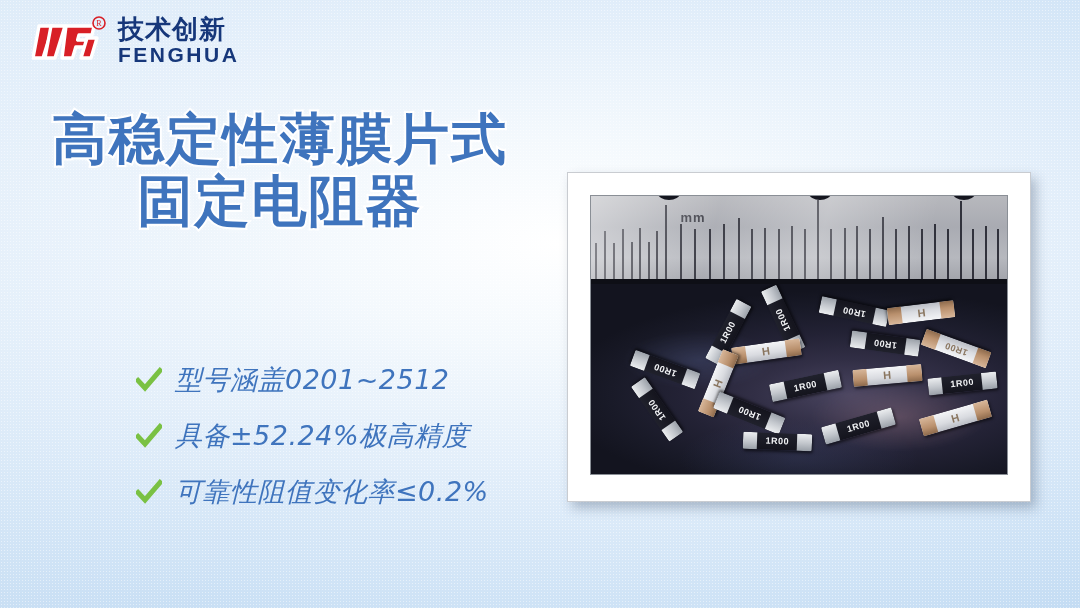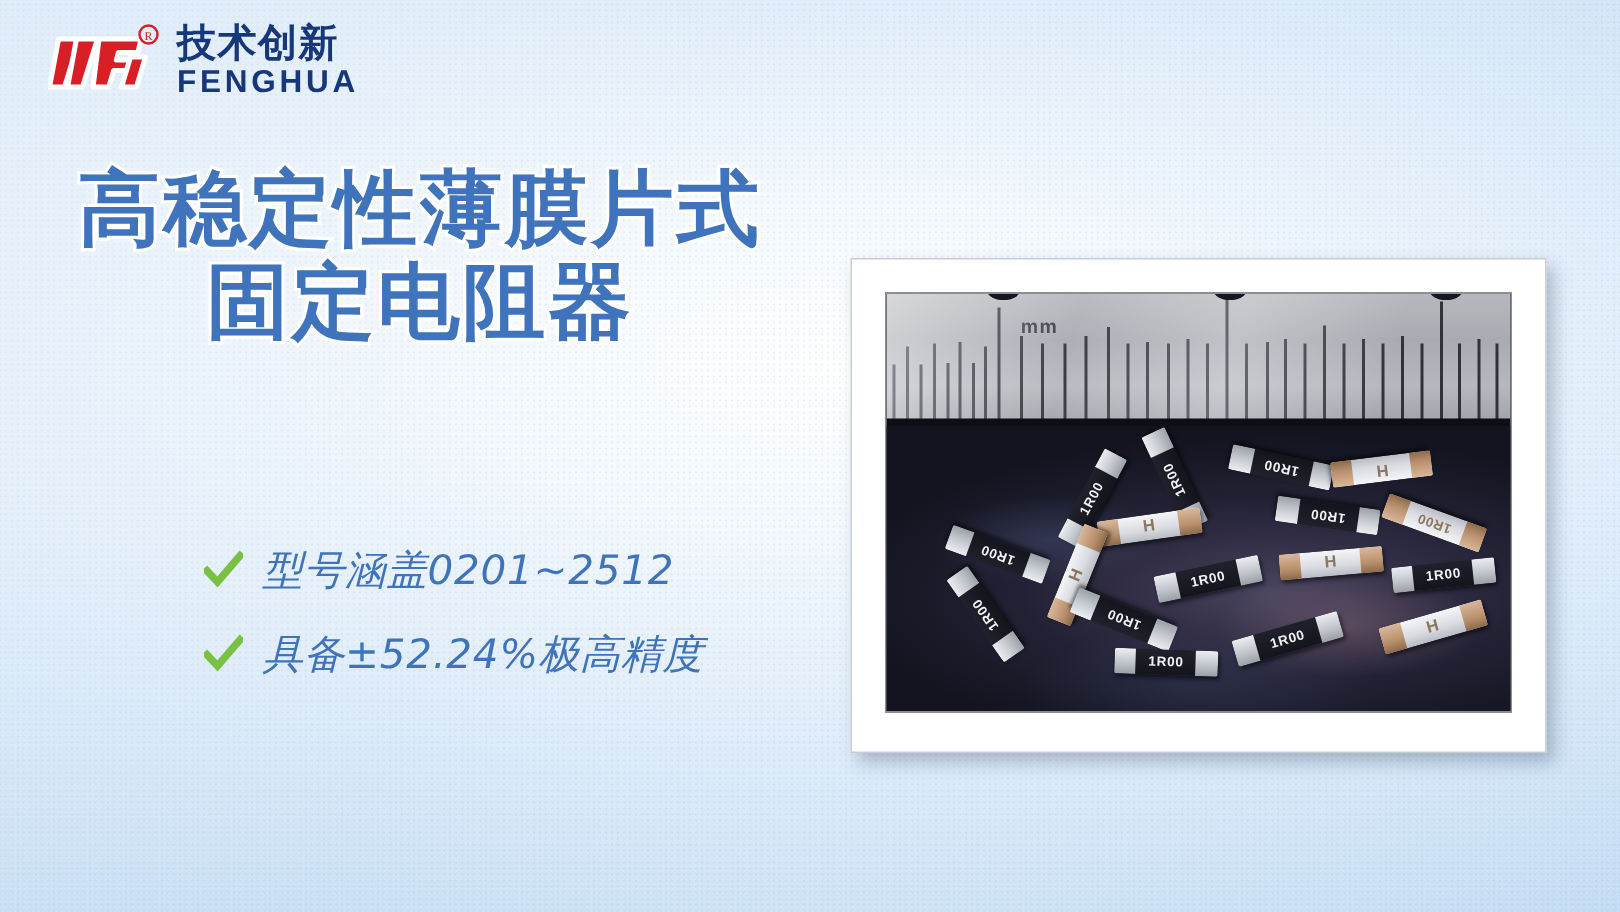--- a/index.html
+++ b/index.html
@@ -324,20 +324,26 @@
       <span class="bullet-text">型号涵盖0201~2512</span>
     </div>
 
     <div class="bullet">
       <svg class="check-icon" viewBox="0 0 26 26" aria-hidden="true">
         <path d="M2 13.5 L9 21 L24 3.5" fill="none" stroke="#7ac143" stroke-width="5" stroke-linecap="square" stroke-linejoin="miter"></path>
       </svg>
       <span class="bullet-text">具备±52.24%极高精度</span>
     </div>
 
+    <div class="bullet">
+      <svg class="check-icon" viewBox="0 0 26 26" aria-hidden="true">
+        <path d="M2 13.5 L9 21 L24 3.5" fill="none" stroke="#7ac143" stroke-width="5" stroke-linecap="square" stroke-linejoin="miter"></path>
+      </svg>
+      <span class="bullet-text">可靠性阻值变化率≤0.2%</span>
+    </div>
 
   </div>
 
   <div id="photo-frame">
     <div id="photo">
 
       <div id="ruler">
         <div id="ruler-ticks">
             <div class="tick" style="left: 1%; height: 46%;"></div>
             <div class="tick" style="left: 3.2%; height: 60%;"></div>

